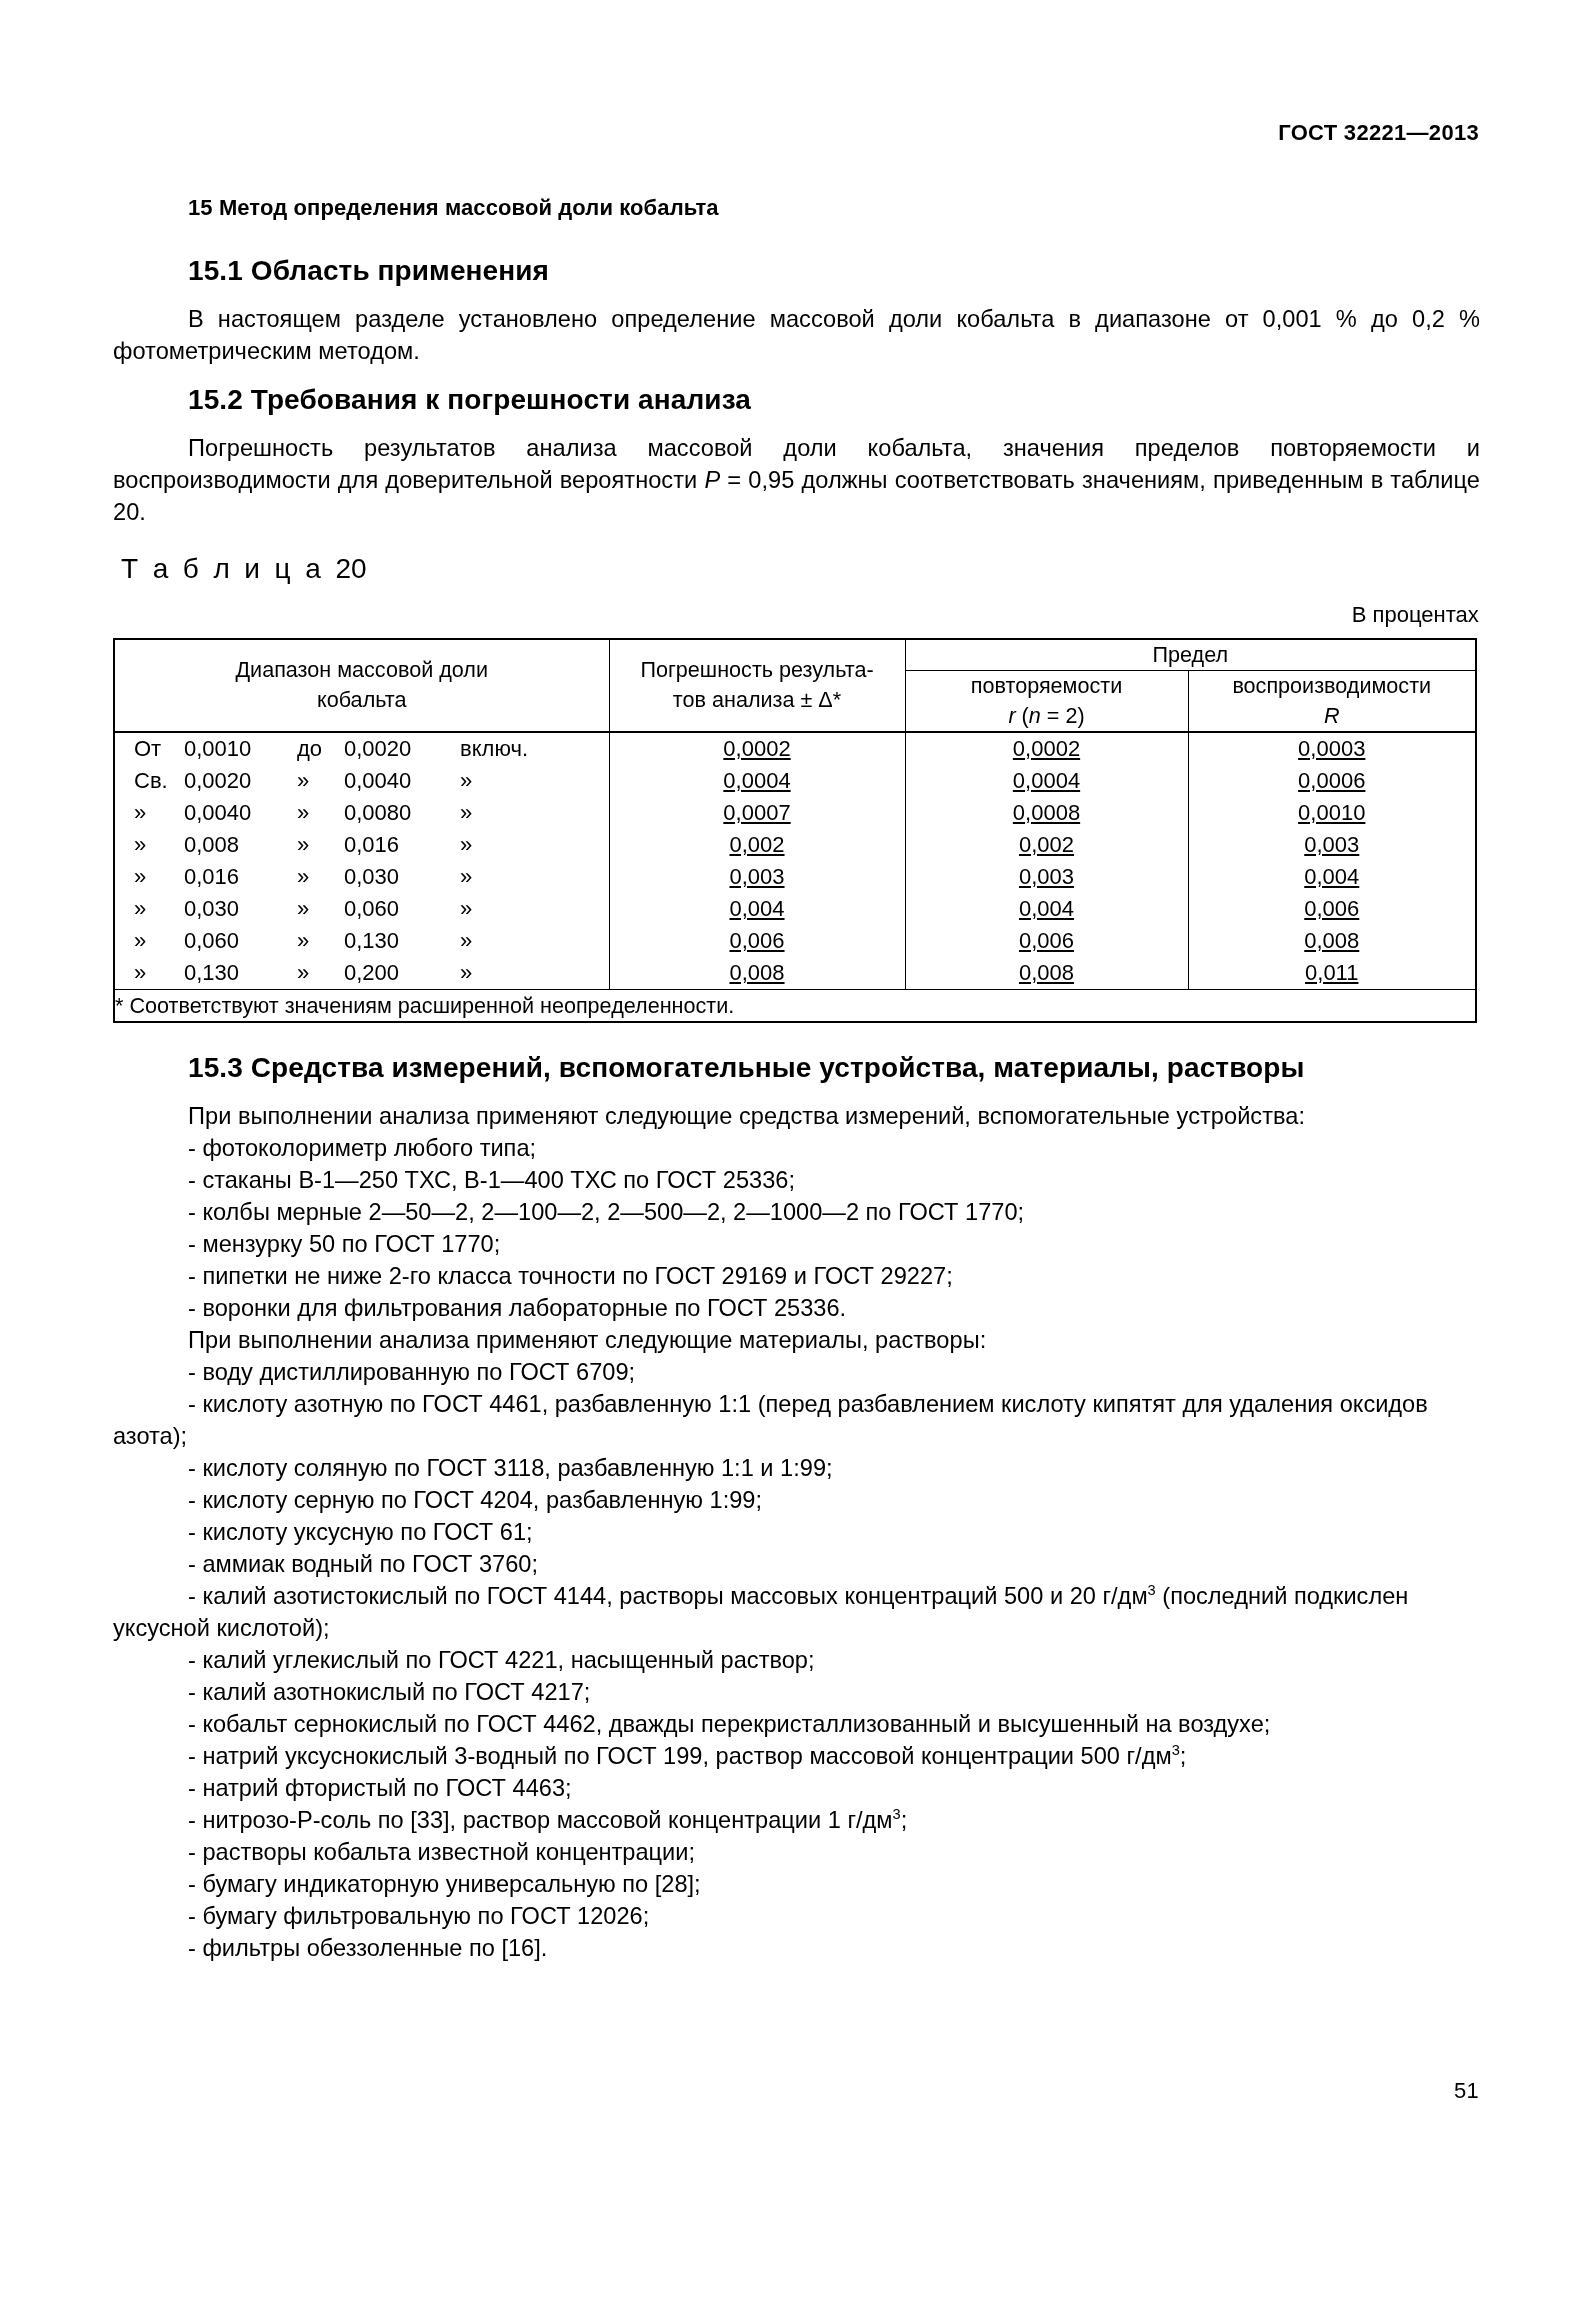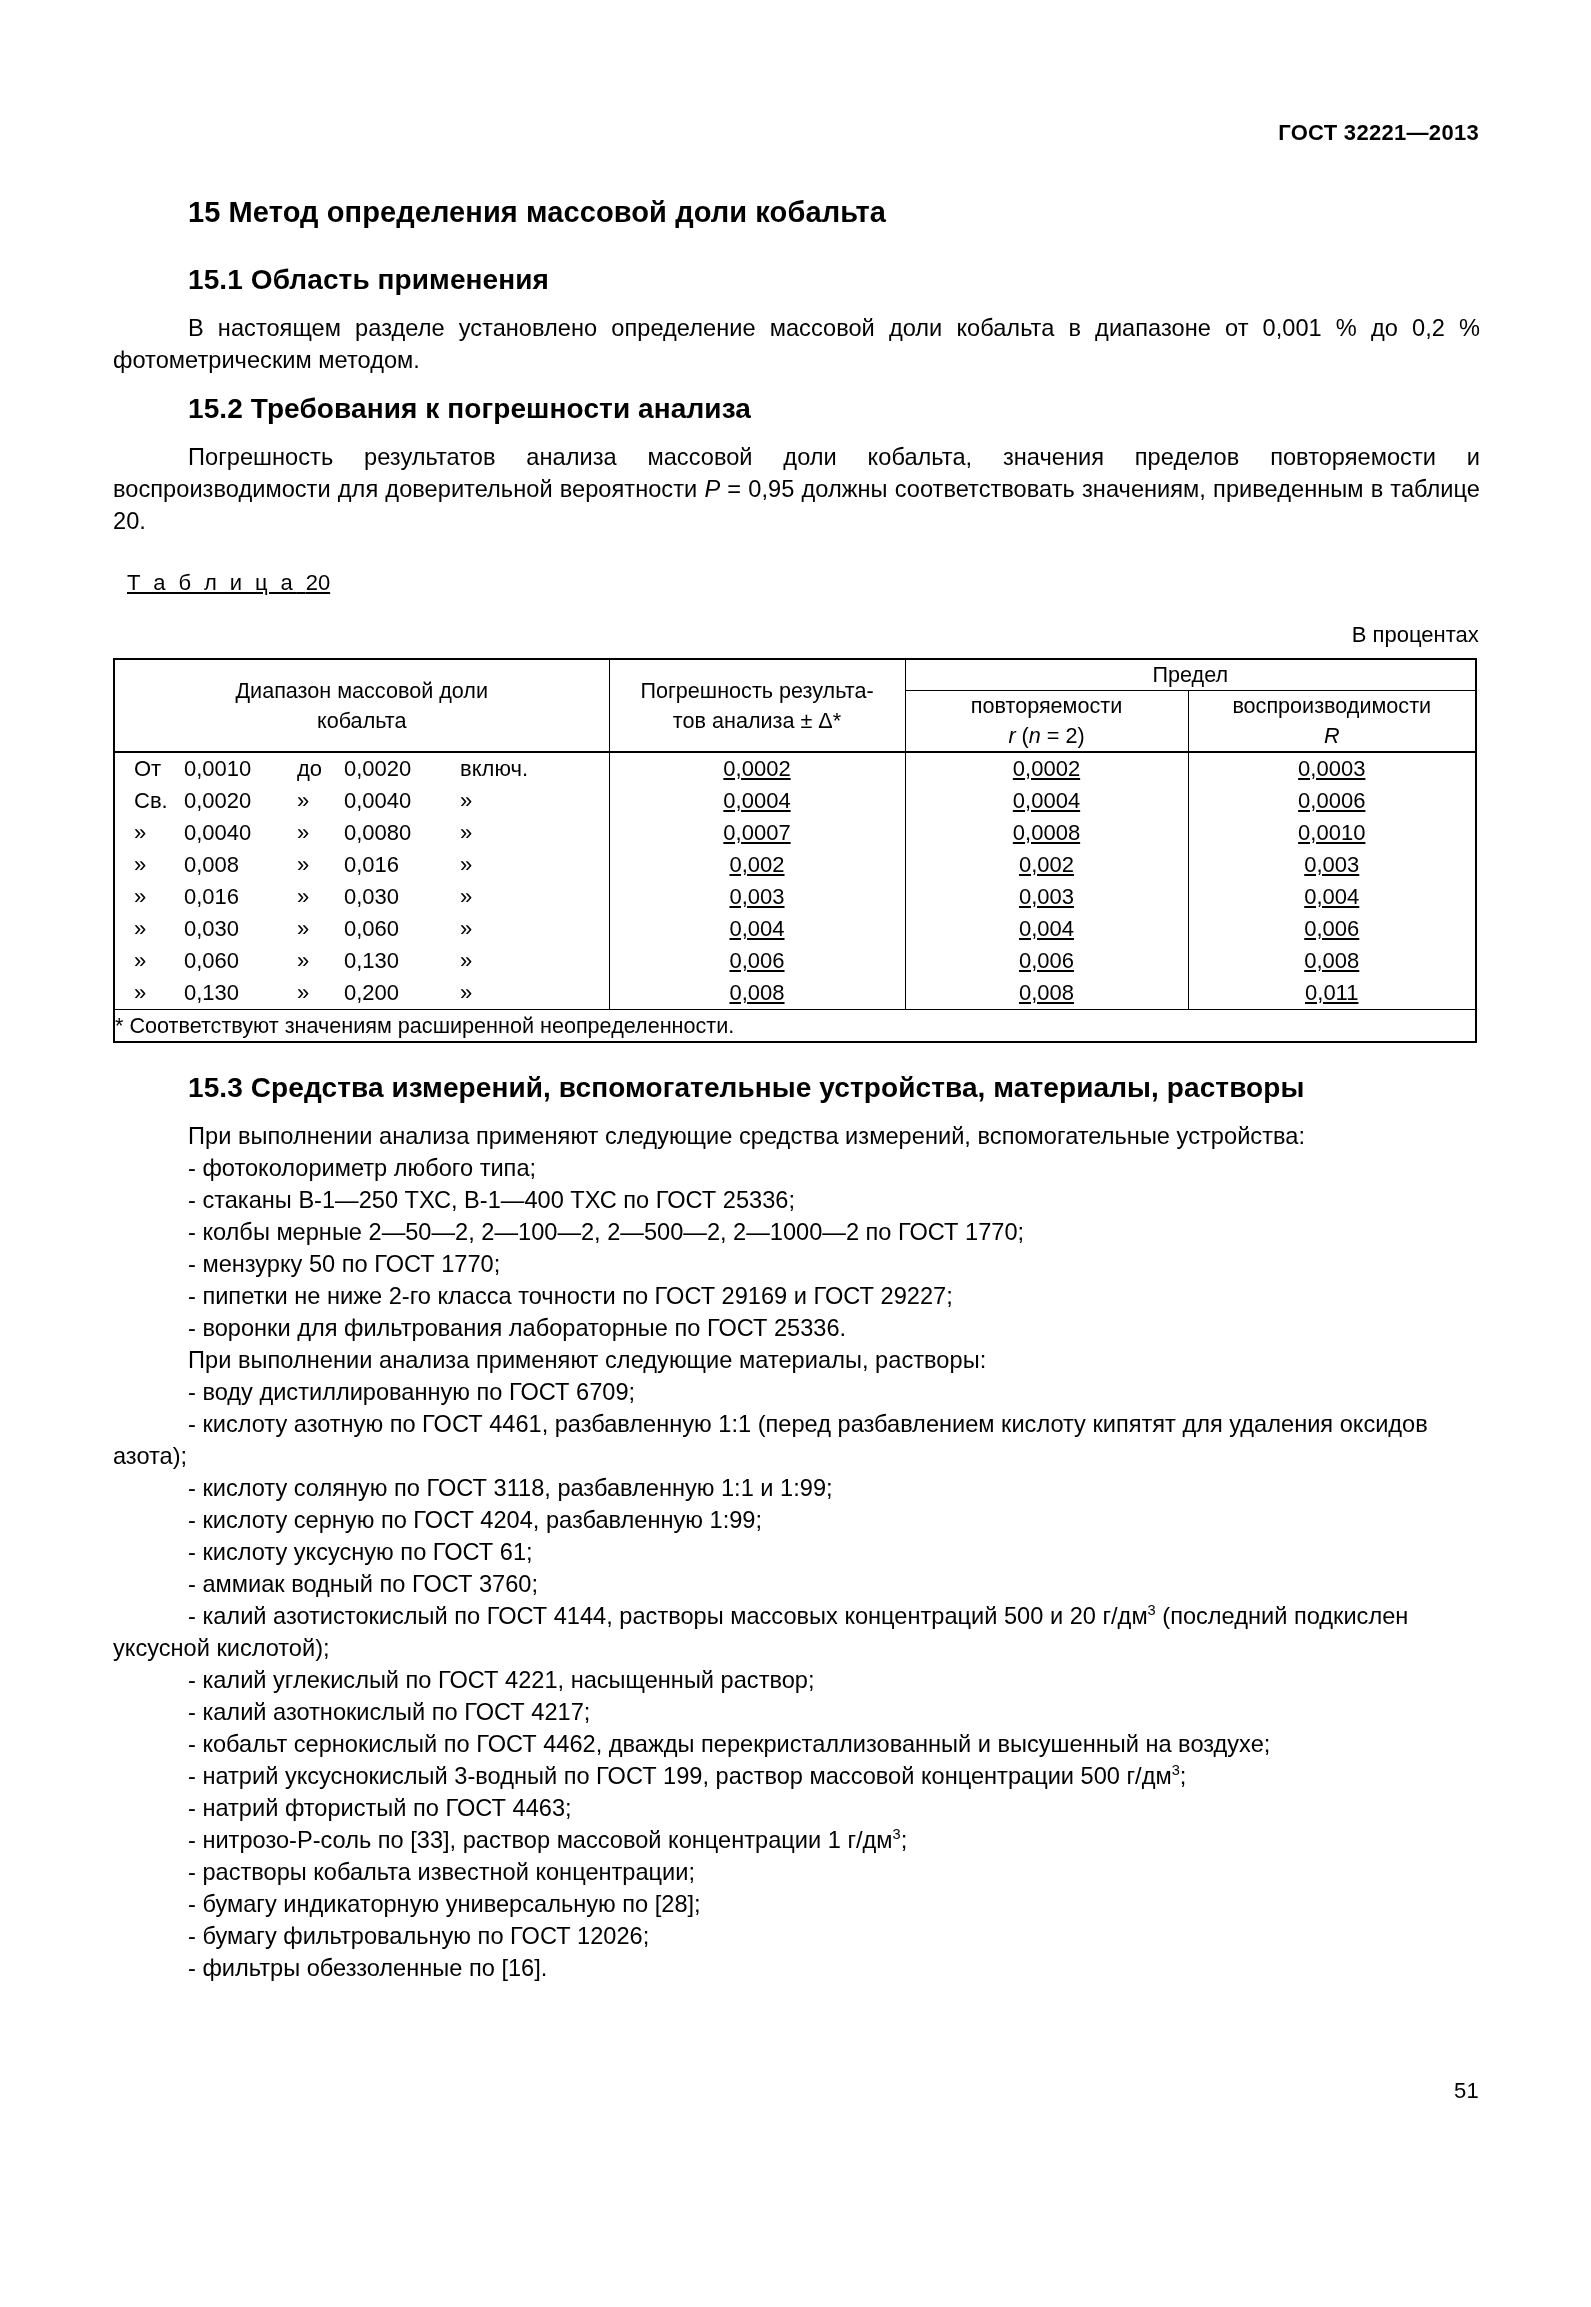--- a/index.html
+++ b/index.html
@@ -37,21 +37,21 @@
 
   
   .content {
     position: absolute;
     top: 195px;
     left: 113px;
     width: 1367px;
   }
 
   h1.sec-title {
-    font-size: 29px;
+    font-size: 22px;
     font-weight: bold;
     margin: 0 0 0 75px;
     letter-spacing: 0.1px;
     line-height: 1.2;
   }
 
   h2.sub-title {
     font-size: 28px;
     font-weight: bold;
     margin: 0 0 0 75px;
@@ -70,25 +70,24 @@
   p.para.indent { text-indent: 75px; }
 
   .spacer-12 { height: 8px; }
   .spacer-22 { height: 15px; }
   .spacer-26 { height: 17.5px; }
   .spacer-40 { height: 27px; }
   .spacer-48 { height: 32px; }
 
   
   .table-caption {
-    font-size: 22px;
+    font-size: 28px;
     letter-spacing: 3.4px;
-    margin: 14px;
+    margin: 8px;
     line-height: 30px;
-    text-decoration: underline;
   }
   .table-caption .tnum { letter-spacing: 0px; }
   .units-note {
     font-size: 22px;
     text-align: right;
     margin: 0;
     line-height: 30px;
     padding-right: 1.3px;
   }
 

